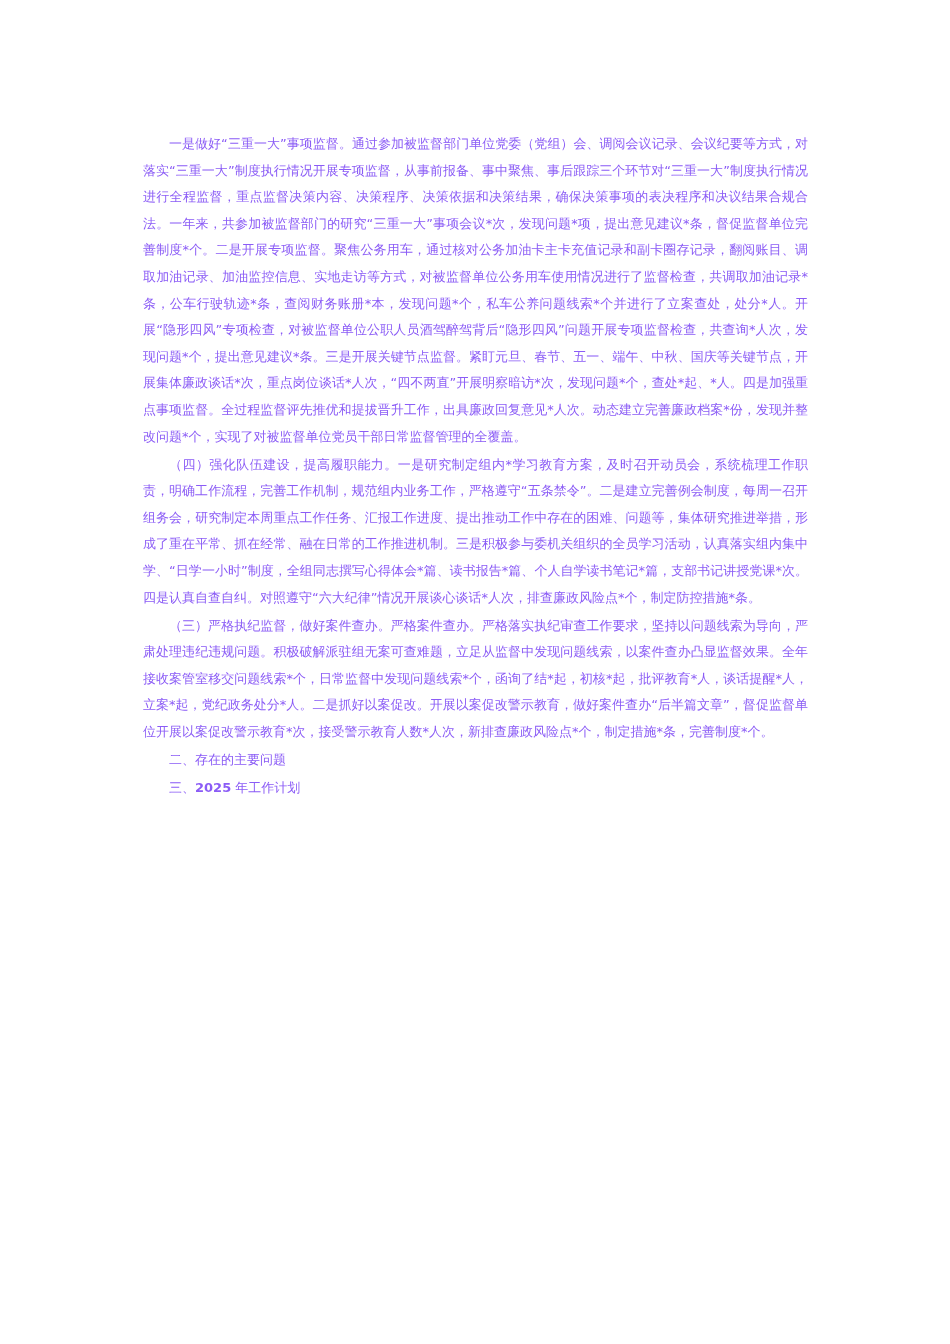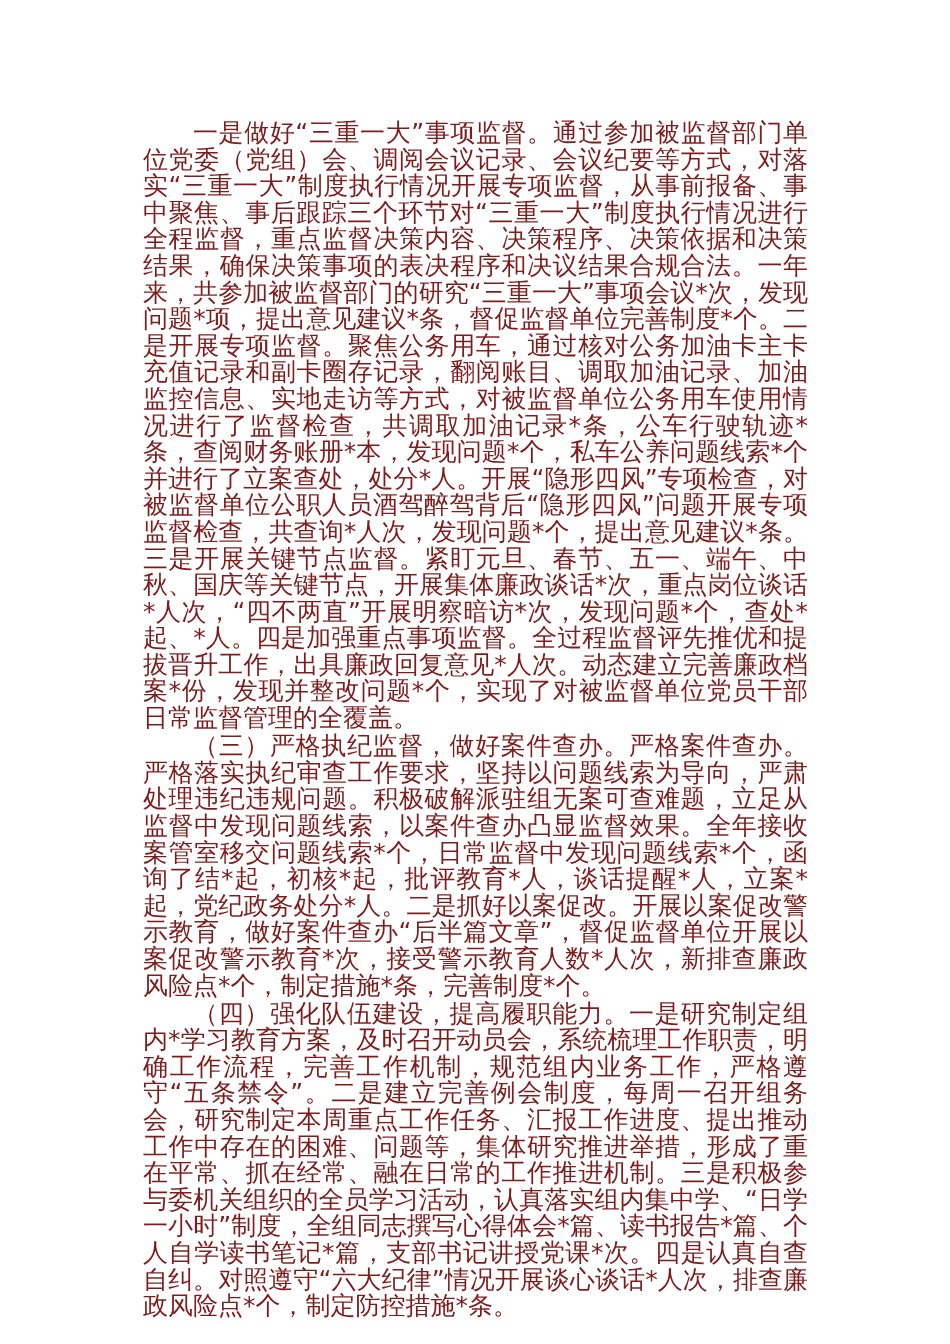--- a/index.html
+++ b/index.html
@@ -9,25 +9,25 @@
     }
     body {
       width: 950px;
       height: 1344px;
       position: relative;
       overflow: hidden;
     }
     .page {
       position: absolute;
       left: 143px;
-      top: 120px;
+      top: 131px;
       width: 665px;
-      color: #7f1d1d;
+      color: #8b5cf6;
       font-family: "DejaVu Sans", "Liberation Sans", sans-serif;
-      font-size: 25px;
+      font-size: 13px;
       line-height: 26.6px;
       text-align: justify;
       text-justify: inter-character;
       word-break: break-all;
     }
     .para {
       margin: 0 0 1.5px 0;
       text-indent: 2em;
     }
     .heading {
@@ -36,15 +36,17 @@
     }
     .heading b {
       font-weight: bold;
     }
   </style>
 </head>
 <body>
 
 <div class="page">
   <p class="para">一是做好“三重一大”事项监督。通过参加被监督部门单位党委（党组）会、调阅会议记录、会议纪要等方式，对落实“三重一大”制度执行情况开展专项监督，从事前报备、事中聚焦、事后跟踪三个环节对“三重一大”制度执行情况进行全程监督，重点监督决策内容、决策程序、决策依据和决策结果，确保决策事项的表决程序和决议结果合规合法。一年来，共参加被监督部门的研究“三重一大”事项会议*次，发现问题*项，提出意见建议*条，督促监督单位完善制度*个。二是开展专项监督。聚焦公务用车，通过核对公务加油卡主卡充值记录和副卡圈存记录，翻阅账目、调取加油记录、加油监控信息、实地走访等方式，对被监督单位公务用车使用情况进行了监督检查，共调取加油记录*条，公车行驶轨迹*条，查阅财务账册*本，发现问题*个，私车公养问题线索*个并进行了立案查处，处分*人。开展“隐形四风”专项检查，对被监督单位公职人员酒驾醉驾背后“隐形四风”问题开展专项监督检查，共查询*人次，发现问题*个，提出意见建议*条。三是开展关键节点监督。紧盯元旦、春节、五一、端午、中秋、国庆等关键节点，开展集体廉政谈话*次，重点岗位谈话*人次，“四不两直”开展明察暗访*次，发现问题*个，查处*起、*人。四是加强重点事项监督。全过程监督评先推优和提拔晋升工作，出具廉政回复意见*人次。动态建立完善廉政档案*份，发现并整改问题*个，实现了对被监督单位党员干部日常监督管理的全覆盖。</p>
+  <p class="para">（四）强化队伍建设，提高履职能力。一是研究制定组内*学习教育方案，及时召开动员会，系统梳理工作职责，明确工作流程，完善工作机制，规范组内业务工作，严格遵守“五条禁令”。二是建立完善例会制度，每周一召开组务会，研究制定本周重点工作任务、汇报工作进度、提出推动工作中存在的困难、问题等，集体研究推进举措，形成了重在平常、抓在经常、融在日常的工作推进机制。三是积极参与委机关组织的全员学习活动，认真落实组内集中学、“日学一小时”制度，全组同志撰写心得体会*篇、读书报告*篇、个人自学读书笔记*篇，支部书记讲授党课*次。四是认真自查自纠。对照遵守“六大纪律”情况开展谈心谈话*人次，排查廉政风险点*个，制定防控措施*条。</p>
   <p class="para">（三）严格执纪监督，做好案件查办。严格案件查办。严格落实执纪审查工作要求，坚持以问题线索为导向，严肃处理违纪违规问题。积极破解派驻组无案可查难题，立足从监督中发现问题线索，以案件查办凸显监督效果。全年接收案管室移交问题线索*个，日常监督中发现问题线索*个，函询了结*起，初核*起，批评教育*人，谈话提醒*人，立案*起，党纪政务处分*人。二是抓好以案促改。开展以案促改警示教育，做好案件查办“后半篇文章”，督促监督单位开展以案促改警示教育*次，接受警示教育人数*人次，新排查廉政风险点*个，制定措施*条，完善制度*个。</p>
-  <p class="para">（四）强化队伍建设，提高履职能力。一是研究制定组内*学习教育方案，及时召开动员会，系统梳理工作职责，明确工作流程，完善工作机制，规范组内业务工作，严格遵守“五条禁令”。二是建立完善例会制度，每周一召开组务会，研究制定本周重点工作任务、汇报工作进度、提出推动工作中存在的困难、问题等，集体研究推进举措，形成了重在平常、抓在经常、融在日常的工作推进机制。三是积极参与委机关组织的全员学习活动，认真落实组内集中学、“日学一小时”制度，全组同志撰写心得体会*篇、读书报告*篇、个人自学读书笔记*篇，支部书记讲授党课*次。四是认真自查自纠。对照遵守“六大纪律”情况开展谈心谈话*人次，排查廉政风险点*个，制定防控措施*条。</p>
+  <p class="heading">二、存在的主要问题</p>
+  <p class="heading"><span>三、</span><b>2025</b><span> 年工作计划</span></p>
 </div>
 
 </body></html>

